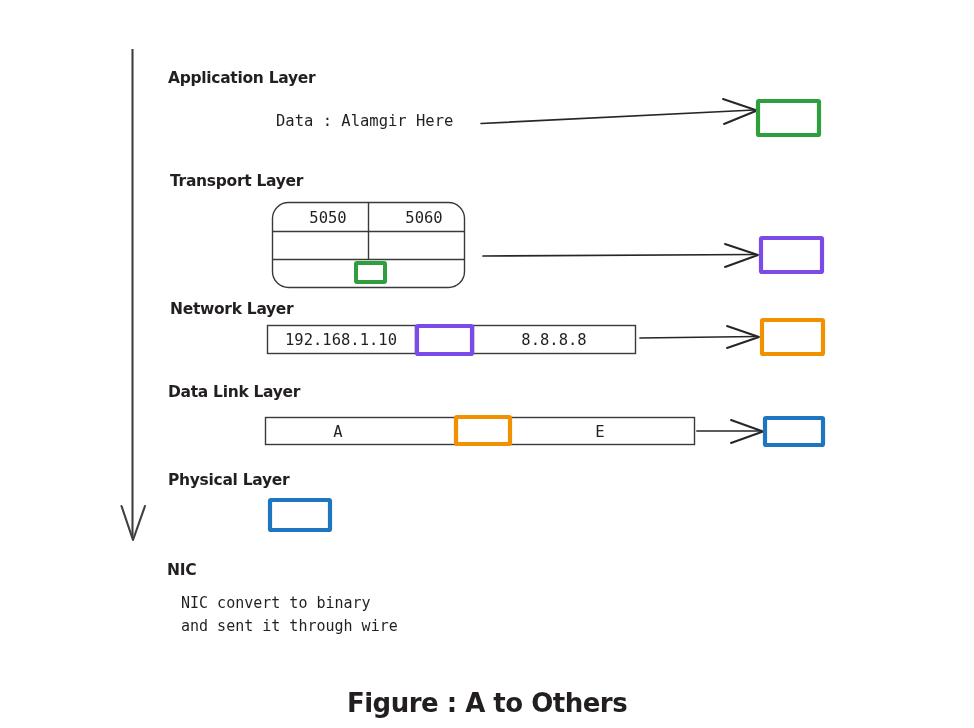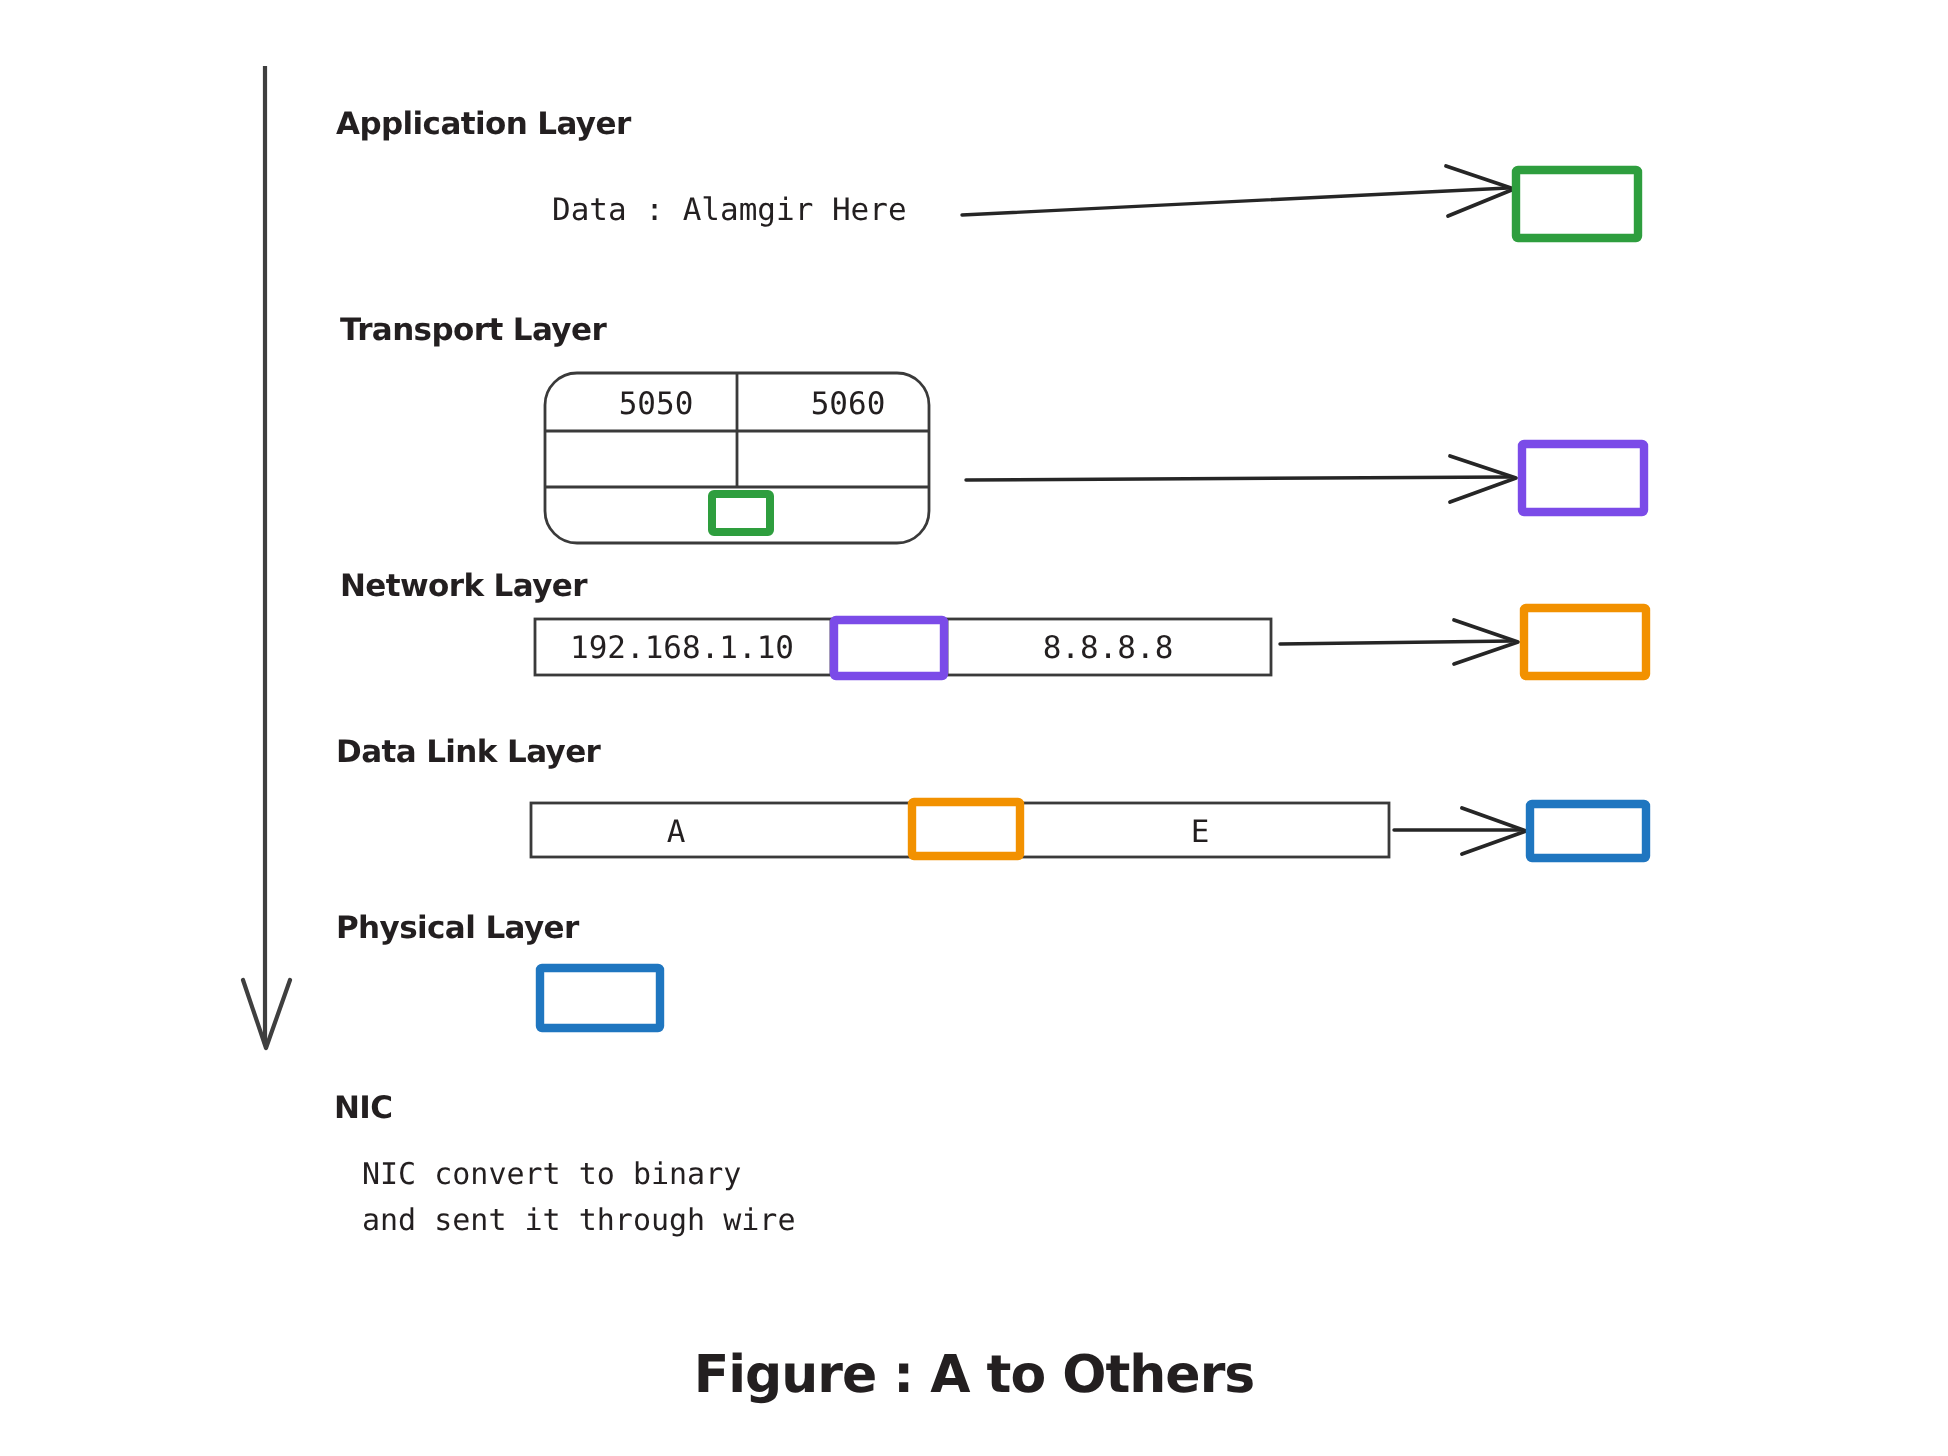--- a/index.html
+++ b/index.html
@@ -10,21 +10,21 @@
   body {
     width: 974px;
     height: 728px;
     position: relative;
     overflow: hidden;
     font-family: "Liberation Sans", sans-serif;
   }
   #diagram-root {
     position: absolute;
     left: 0;
-    top: 0;
+    top: 16px;
     width: 974px;
     height: 512px;
   }
   .layer-heading {
     font-family: "DejaVu Sans", sans-serif;
     font-weight: bold;
     font-size: 15.5px;
     letter-spacing: -0.3px;
     fill: #231f20;
   }

